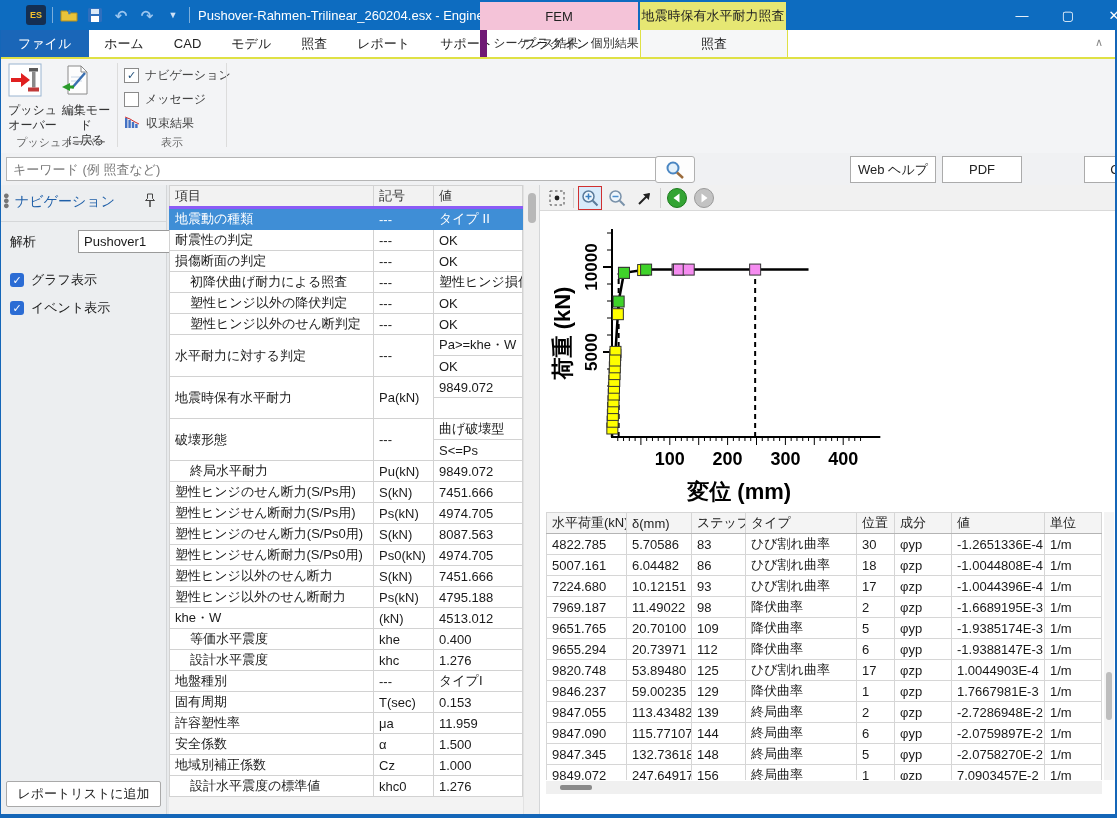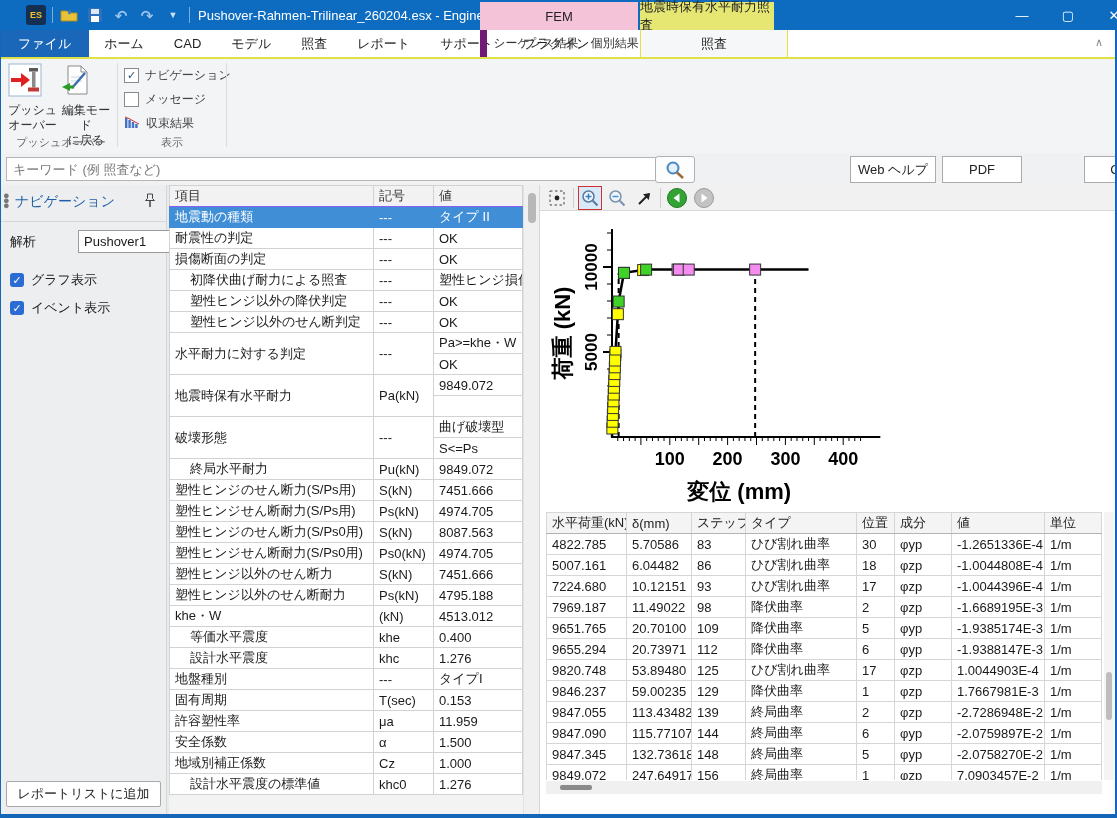--- a/index.html
+++ b/index.html
@@ -10,21 +10,21 @@
   .titlebar{position:absolute;left:0;top:0;width:1117px;height:30px;background:#0d6cc0;display:flex;align-items:center;padding-left:20px;}
   .qat{display:flex;align-items:center;gap:6px;padding-left:6px;}
   .qat .sep{width:1px;height:16px;background:rgba(255,255,255,.45);}
   .qicon{width:20px;height:20px;display:flex;align-items:center;justify-content:center;}
   .appicon{width:20px;height:20px;border-radius:3px;background:#142f52;color:#f2c12e;font-size:9px;font-weight:bold;display:flex;align-items:center;justify-content:center;}
   .arrowglyph{color:#9cc6ef;font-size:15px;font-weight:bold;line-height:1;}
   .caretglyph{color:#cfe2f6;font-size:9px;}
   .wtitle{color:#fff;font-size:13px;margin-left:8px;white-space:nowrap;}
   .doctab{position:absolute;top:2px;height:28px;display:flex;align-items:center;justify-content:center;font-size:13px;color:#222;}
   .doctab.fem{left:480px;width:158px;background:#f4c3d8;}
-  .doctab.seismic{left:640px;width:134px;background:#e6e773;}
+  .doctab.seismic{left:640px;width:146px;background:#e6e773;}
   .wincontrols{position:absolute;right:0;top:0;height:30px;display:flex;}
   .winbtn{width:46px;height:30px;display:flex;align-items:center;justify-content:center;color:#fff;font-size:13px;}
   
   .tabrow{position:absolute;left:0;top:30px;width:1117px;height:27px;background:#fff;}
   .mtabs{position:absolute;left:0;top:0;height:27px;display:flex;}
   .mtab{padding:0 15px;height:27px;display:flex;align-items:center;font-size:13px;color:#222;}
   .mtab.file{background:#1a66b8;color:#fff;padding:0 18px;}
   .ctxgroup{position:absolute;left:480px;top:0;width:158px;height:27px;display:flex;justify-content:space-around;align-items:center;border-left:7px solid #701a75;border-right:1px solid #dfe145;}
   .ctxtab{font-size:12px;color:#333;padding:0 4px;}
   .activectx{position:absolute;left:640px;top:0;width:146px;height:27px;display:flex;align-items:center;justify-content:center;font-size:13px;color:#222;background:#f6f7f8;border-left:1px solid #dfe145;border-right:1px solid #dfe145;}
@@ -54,21 +54,21 @@
   .analysisrow{position:absolute;left:10px;top:48px;display:flex;align-items:center;}
   .combo{position:absolute;left:68px;top:-3px;width:88px;height:21px;border:1px solid #9a9a9a;background:#fff;display:flex;align-items:center;padding-left:5px;font-size:13px;}
   .navcb{position:absolute;left:10px;display:flex;align-items:center;gap:7px;font-size:13px;color:#222;}
   .navcbbox{width:14px;height:14px;border-radius:3px;background:#2b6cd4;color:#fff;font-size:11px;display:flex;align-items:center;justify-content:center;line-height:1;}
   .reportbtn{position:absolute;left:6px;bottom:7px;width:153px;height:24px;background:#fff;border:1px solid #a9a9a9;border-radius:2px;display:flex;align-items:center;justify-content:center;font-size:13px;color:#222;}
   
   .tablepanel{position:absolute;left:169px;top:0;width:354px;height:629px;background:#f3f3f3;overflow:hidden;}
   table{border-collapse:collapse;table-layout:fixed;background:#fff;}
   #result-table{width:353px;font-size:13px;}
   #result-table th,#result-table td{border:1px solid #d2d2d2;height:20px;padding:0 5px;text-align:left;white-space:nowrap;overflow:hidden;font-weight:normal;}
-  #result-table th{background:#f2f2f2;border-bottom:1px solid #8b5cf6;color:#333;}
+  #result-table th{background:#f2f2f2;border-bottom:3px solid #8b5cf6;color:#333;}
   #result-table td.ind{padding-left:20px;}
   #result-table tr.sel td{background:#3f8ed6;color:#fff;border-color:#3f8ed6;}
   .vscroll{position:absolute;left:523px;top:0;width:16px;height:629px;background:#f0f0f0;border-left:1px solid #e2e2e2;}
   .vthumb{position:absolute;left:4px;width:8px;background:#b8b8b8;border-radius:4px;}
   
   .rightpanel{position:absolute;left:539px;top:0;width:576px;height:629px;background:#fff;border-left:1px solid #d4d6d8;}
   .charttoolbar{position:absolute;left:0;top:0;width:576px;height:26px;background:#f1f1f1;border-bottom:1px solid #d9d9d9;display:flex;align-items:center;gap:5px;padding-left:6px;box-sizing:border-box;}
   .tbicon{width:22px;height:22px;display:flex;align-items:center;justify-content:center;}
   .tbicon.active{outline:1px solid #d03030;background:#d8eafa;}
   .tbsep{width:1px;height:20px;background:#d0d0d0;}

